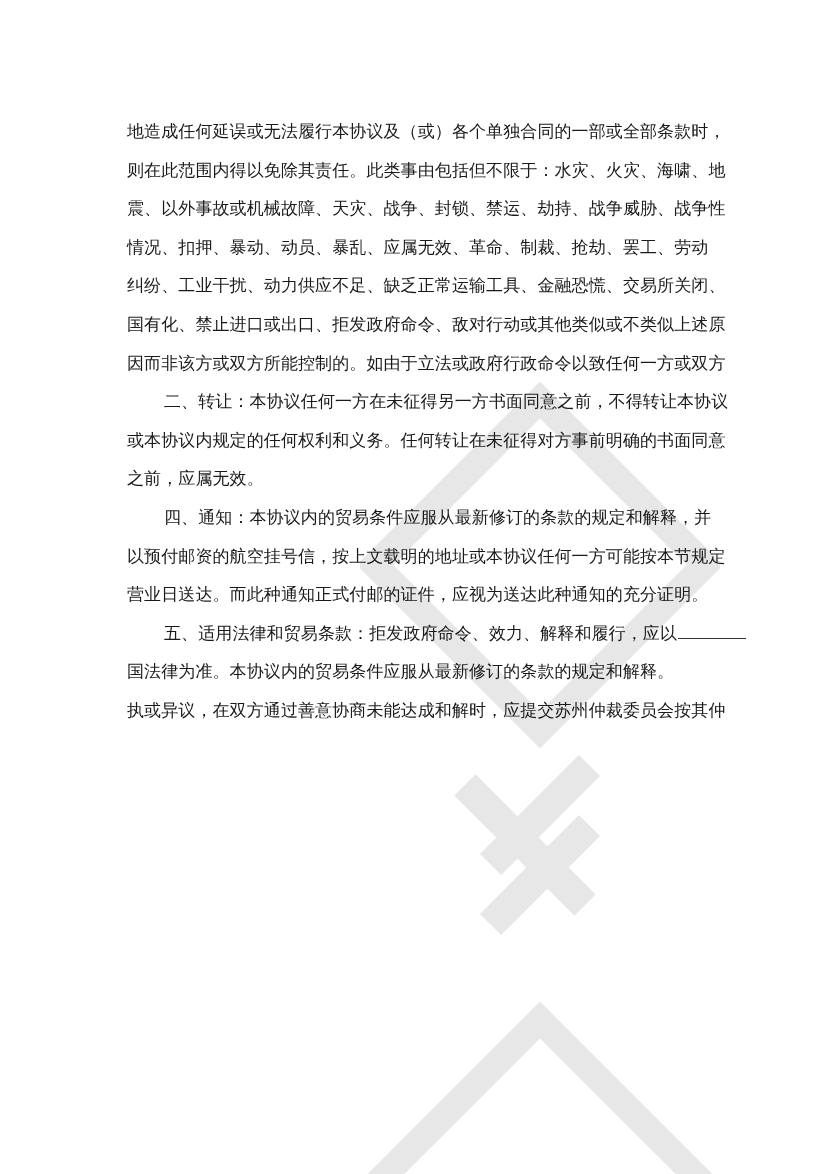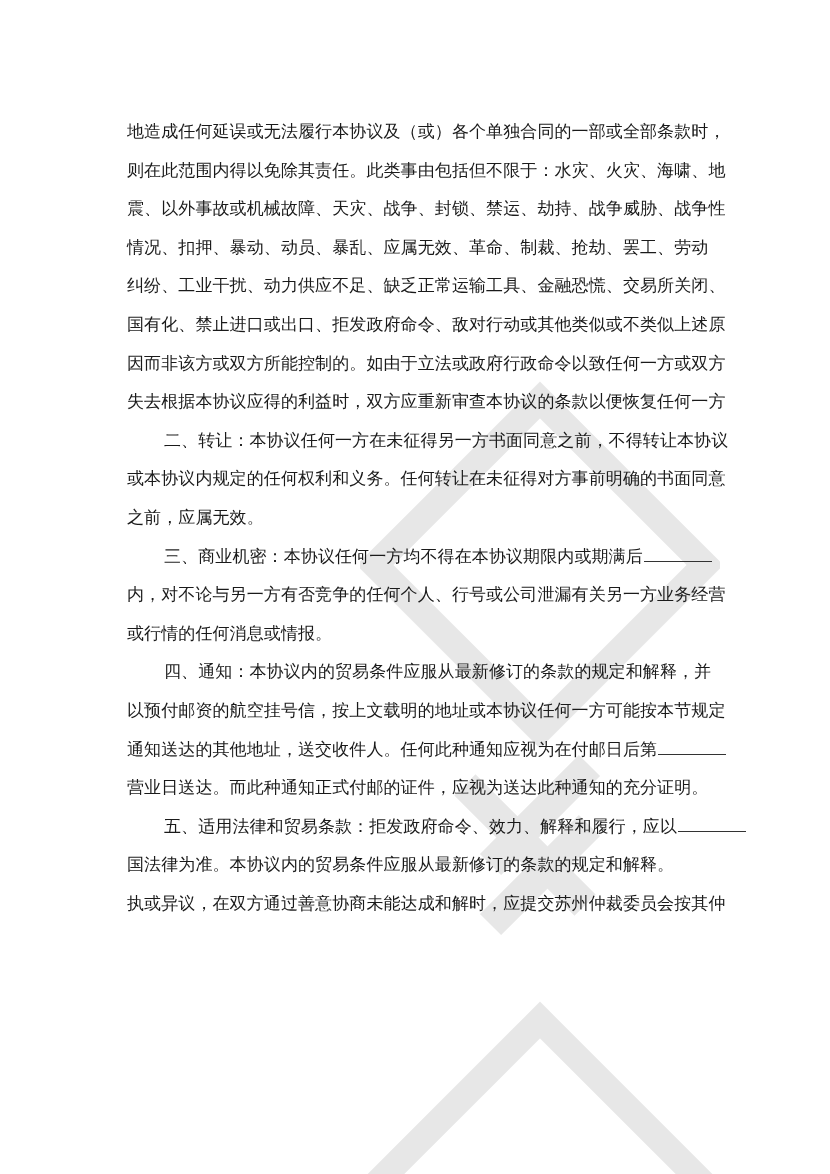--- a/index.html
+++ b/index.html
@@ -81,39 +81,32 @@
   <div class="content">
 
     <div>
       <div class="line justify">地造成任何延误或无法履行本协议及（或）各个单独合同的一部或全部条款时，</div>
       <div class="line justify">则在此范围内得以免除其责任。此类事由包括但不限于：水灾、火灾、海啸、地</div>
       <div class="line justify">震、以外事故或机械故障、天灾、战争、封锁、禁运、劫持、战争威胁、战争性</div>
       <div class="line justify">情况、扣押、暴动、动员、暴乱、应属无效、革命、制裁、抢劫、罢工、劳动</div>
       <div class="line justify">纠纷、工业干扰、动力供应不足、缺乏正常运输工具、金融恐慌、交易所关闭、</div>
       <div class="line justify">国有化、禁止进口或出口、拒发政府命令、敌对行动或其他类似或不类似上述原</div>
       <div class="line justify">因而非该方或双方所能控制的。如由于立法或政府行政命令以致任何一方或双方</div>
-      <div class="line justify">失去根据本协议应得的利益时，双方应重新审查本协议的条款以便恢复任何一方</div>
     </div>
 
     <div>
       <div class="line justify indent">二、转让：本协议任何一方在未征得另一方书面同意之前，不得转让本协议</div>
       <div class="line justify">或本协议内规定的任何权利和义务。任何转让在未征得对方事前明确的书面同意</div>
       <div class="line">之前，应属无效。</div>
     </div>
 
-    <div>
-      <div class="line indent"><span>三、商业机密：本协议任何一方均不得在本协议期限内或期满后</span><span class="blank"></span></div>
-      <div class="line justify">内，对不论与另一方有否竞争的任何个人、行号或公司泄漏有关另一方业务经营</div>
-      <div class="line">或行情的任何消息或情报。</div>
-    </div>
 
     <div>
       <div class="line justify indent">四、通知：本协议内的贸易条件应服从最新修订的条款的规定和解释，并</div>
       <div class="line justify">以预付邮资的航空挂号信，按上文载明的地址或本协议任何一方可能按本节规定</div>
-      <div class="line"><span>通知送达的其他地址，送交收件人。任何此种通知应视为在付邮日后第</span><span class="blank"></span></div>
       <div class="line">营业日送达。而此种通知正式付邮的证件，应视为送达此种通知的充分证明。</div>
     </div>
 
     <div>
       <div class="line indent"><span>五、适用法律和贸易条款：拒发政府命令、效力、解释和履行，应以</span><span class="blank"></span></div>
       <div class="line">国法律为准。本协议内的贸易条件应服从最新修订的条款的规定和解释。</div>
     </div>
 
     <div>
       <div class="line justify">执或异议，在双方通过善意协商未能达成和解时，应提交苏州仲裁委员会按其仲</div>

